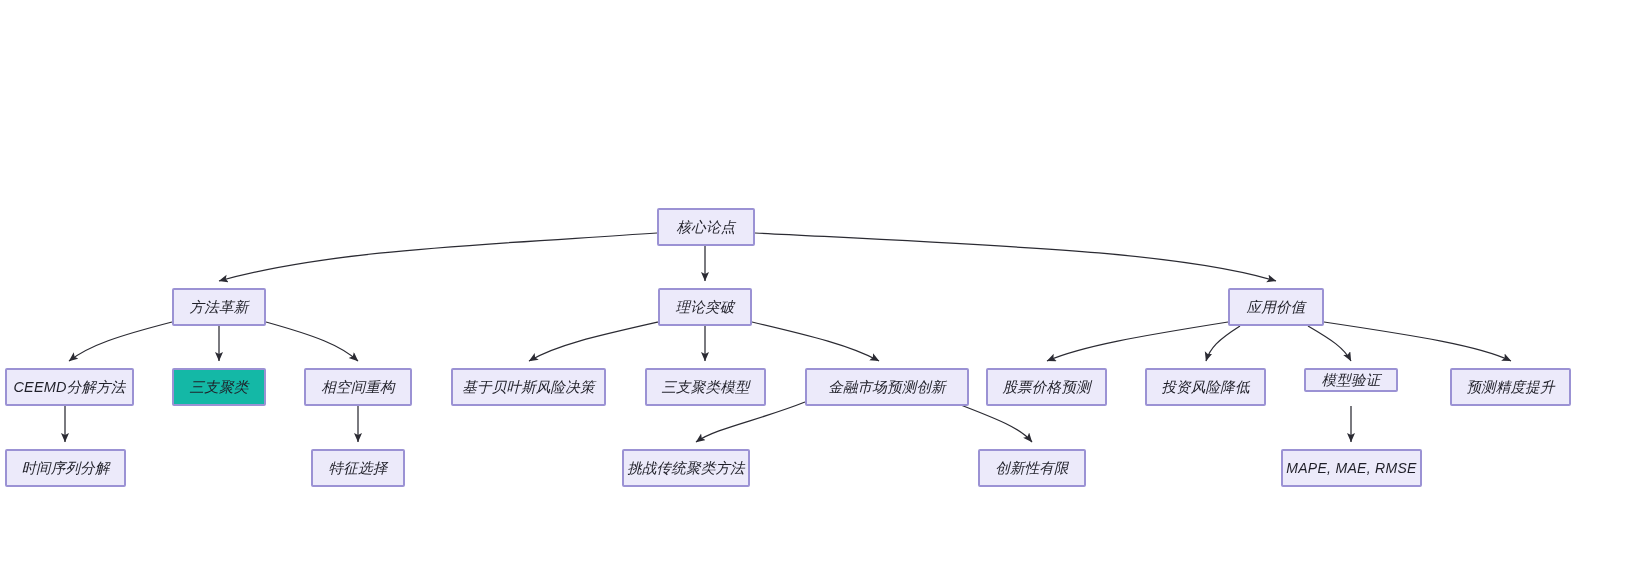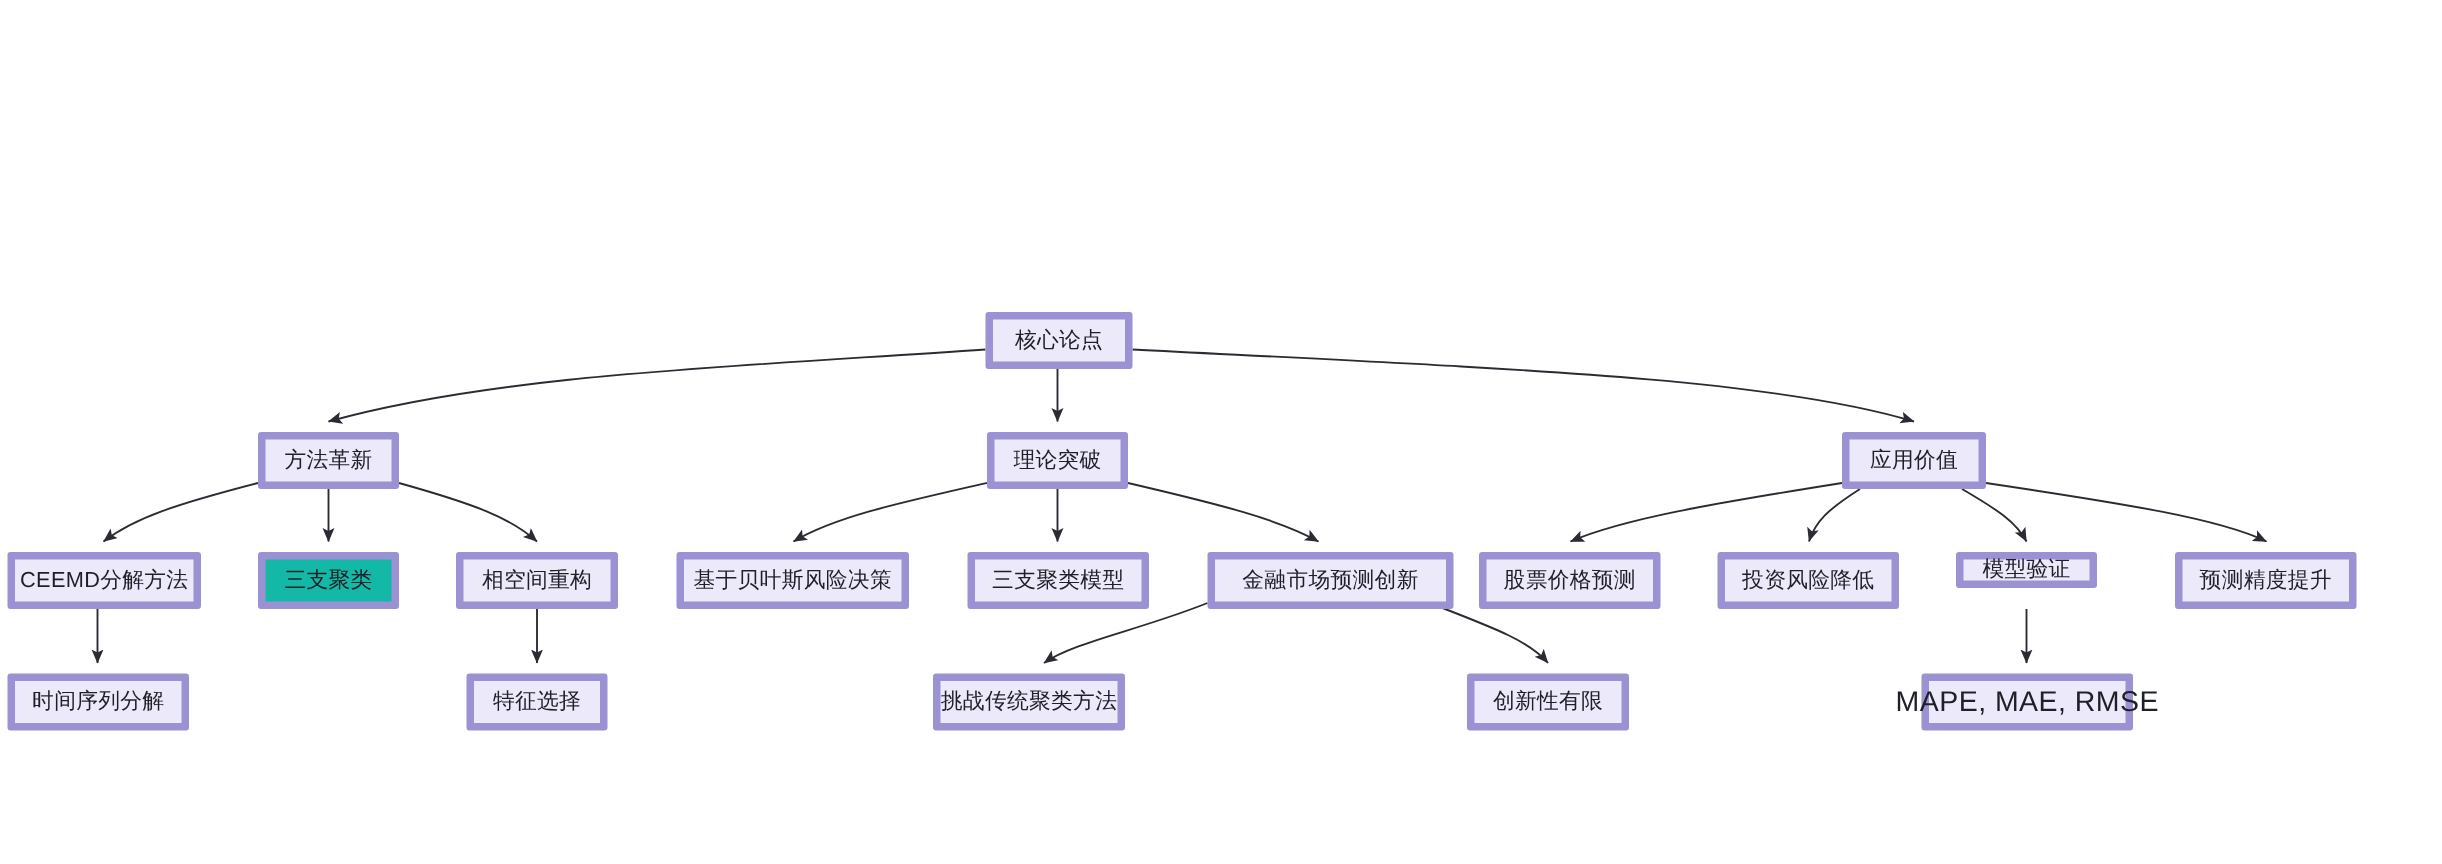--- a/index.html
+++ b/index.html
@@ -22,37 +22,38 @@
     left: 0;
     top: 0;
     width: 1628px;
     height: 576px;
     pointer-events: none;
   }
   .node {
     position: absolute;
     box-sizing: border-box;
     background: #ECEAFA;
-    border: 5px solid #a3a3a3;
+    border: 2px solid #a3a3a3;
     border-radius: 2px;
     display: flex;
     align-items: center;
     justify-content: center;
     color: #1f1f28;
     font-size: 14.5px;
     line-height: 1;
     letter-spacing: 0.2px;
     white-space: nowrap;
+    font-style: italic;
   }
   .node-label {
     display: block;
     padding: 0 2px;
   }
   .node.latin .node-label {
-    font-size: 19px;
+    font-size: 14px;
     letter-spacing: 0.3px;
   }
 </style>
 </head>
 <body>
 
 <div id="diagram-root">
 
   <svg id="edge-layer" viewBox="0 0 1628 576" width="1628" height="576" xmlns="http://www.w3.org/2000/svg">
     <defs>

